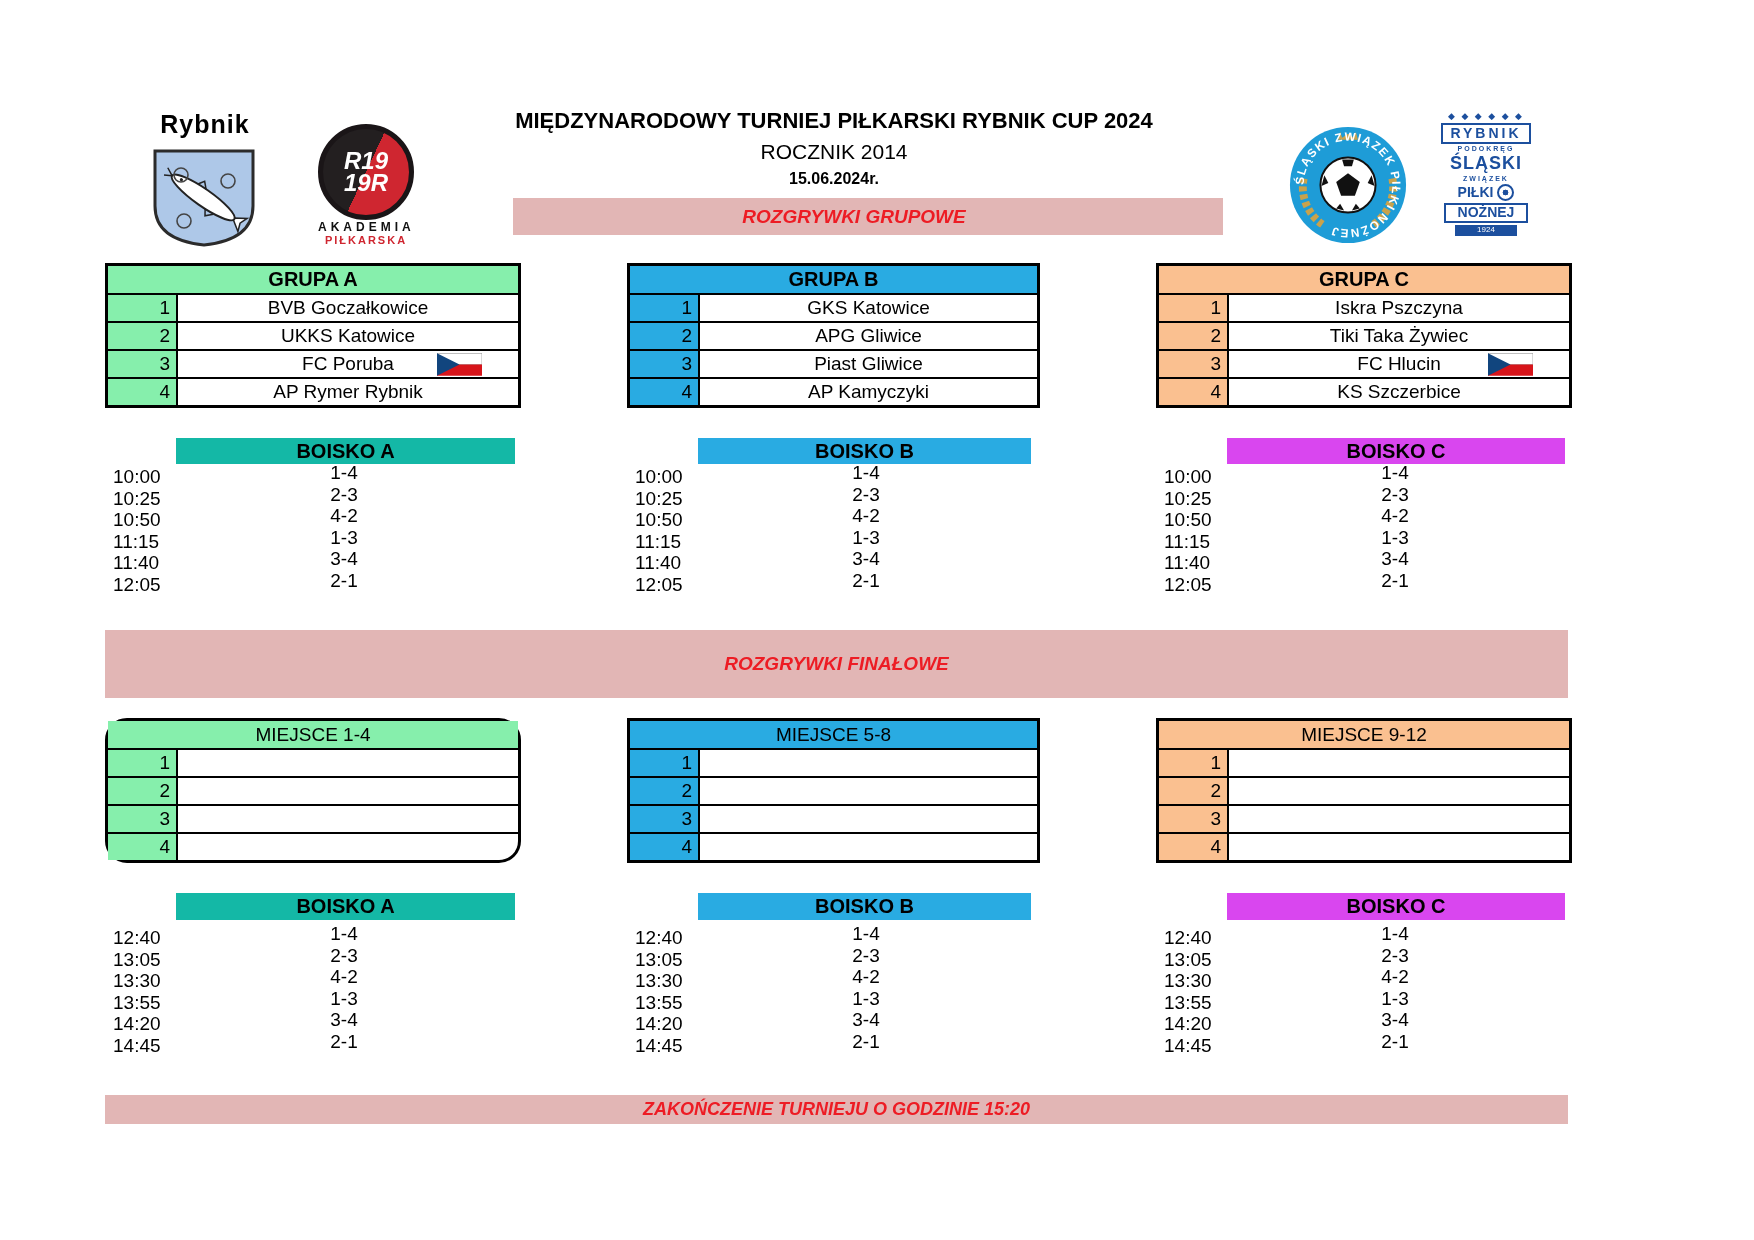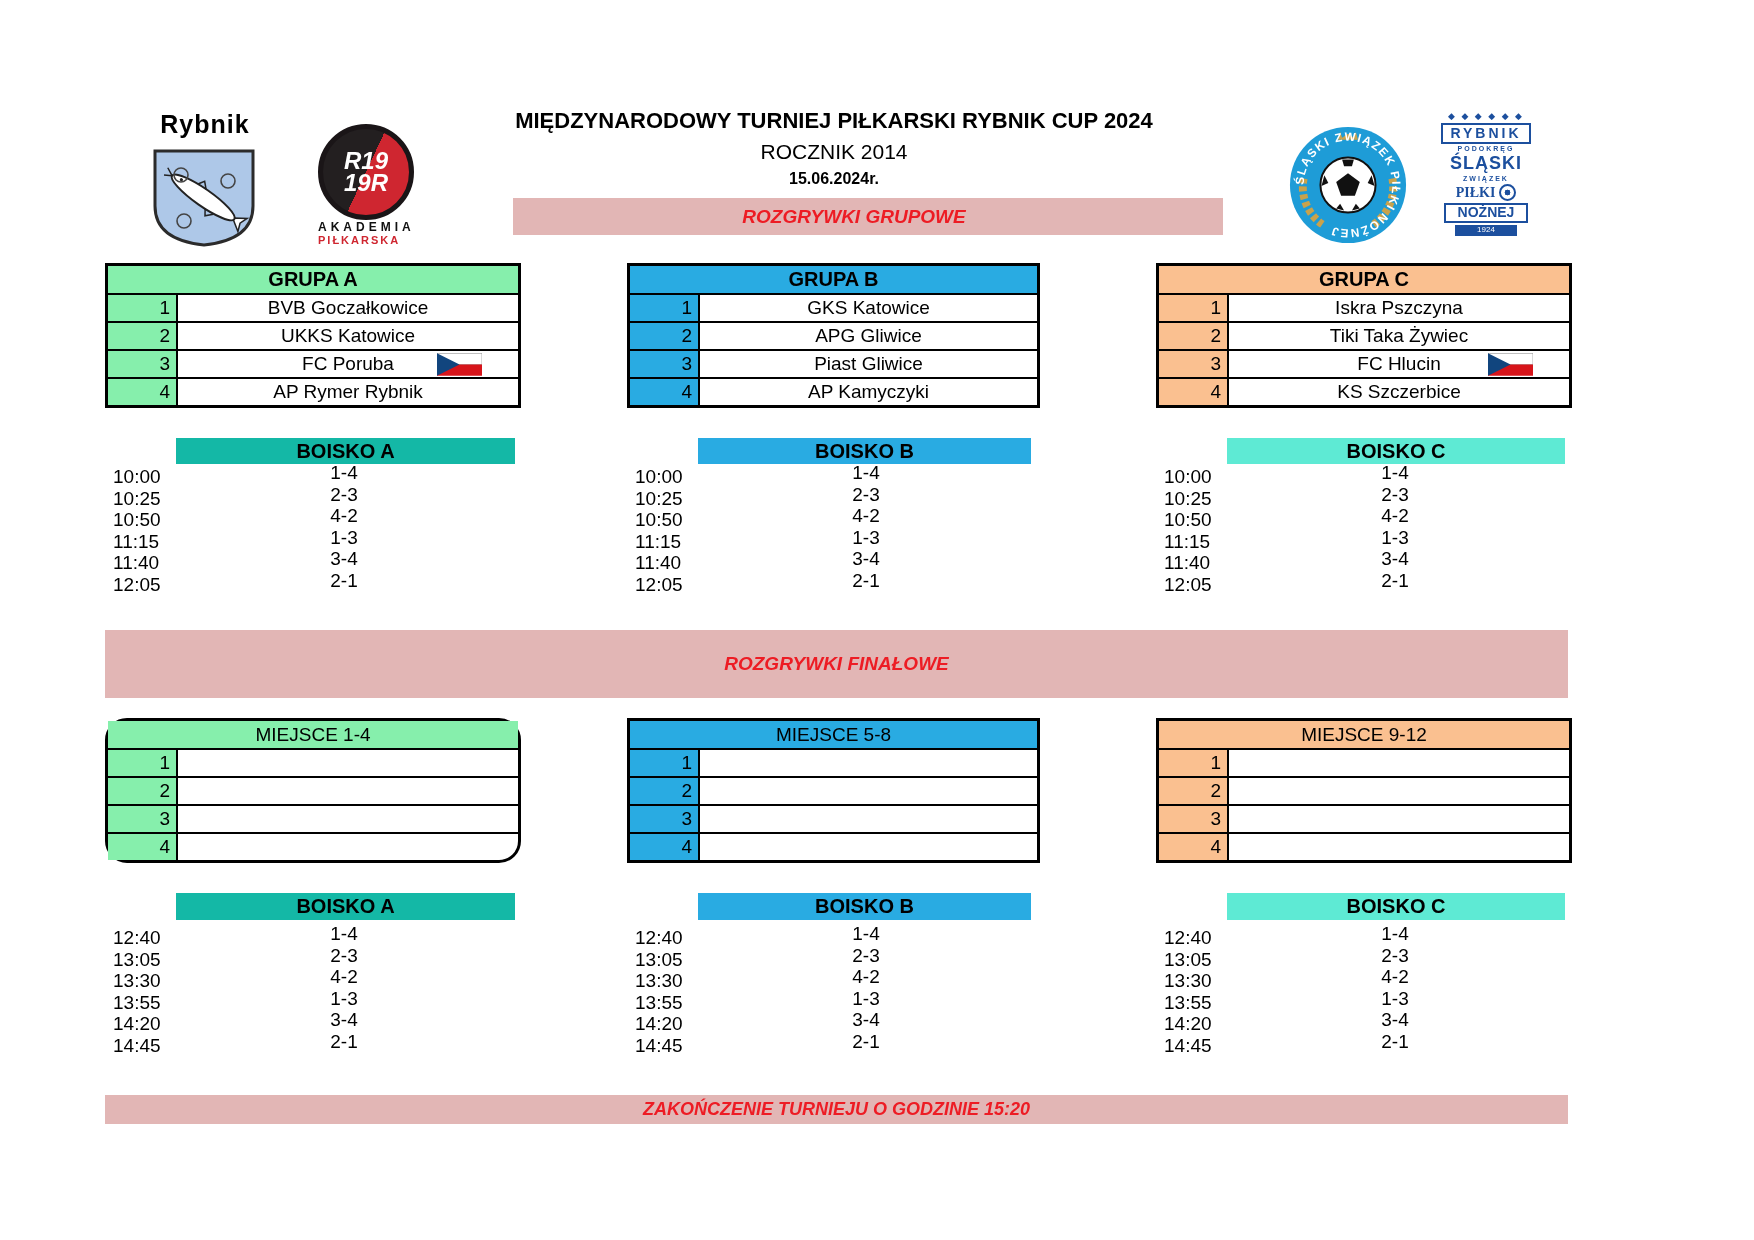--- a/index.html
+++ b/index.html
@@ -4,21 +4,21 @@
 <style>
   html,body { margin:0; padding:0; background:#ffffff; }
   .page { position:relative; width:1754px; height:1240px; background:#fff;
           font-family:"Liberation Sans", sans-serif; color:#000; overflow:hidden; }
   .abs { position:absolute; }
 
   
   .city-label { left:150px; top:110px; width:110px; text-align:center;
                 font-size:25px; font-weight:bold; letter-spacing:1px; }
   .shield-svg { left:151px; top:148px; }
-  .ap-logo { left:318px; top:124px; width:96px; text-align:left; }
+  .ap-logo { left:318px; top:124px; width:96px; text-align:center; }
   .ap-circle { width:86px; height:86px; margin:0 auto; border-radius:50%;
                background:linear-gradient(115deg,#231f20 50%,#cf2630 50%);
                border:5px solid #1a1517; display:flex; flex-direction:column;
                align-items:center; justify-content:center; }
   .ap-mono { color:#fff; font-weight:bold; font-style:italic; font-size:24px; line-height:0.92; }
   .ap-name1 { font-size:12px; font-weight:bold; letter-spacing:4px; color:#111; }
   .ap-name2 { font-size:11px; font-weight:bold; letter-spacing:2px; color:#cf2630; }
 
   .title-block { left:105px; width:1458px; text-align:center; }
   .main-title { top:108px; font-size:22px; font-weight:bold; }
@@ -31,21 +31,21 @@
   .banner-final { left:105px; top:630px; width:1463px; height:68px; }
   .banner-close { left:105px; top:1095px; width:1463px; height:29px; font-size:18px; }
 
   .szpn-svg { left:1284px; top:124px; }
   .podokreg { left:1436px; top:112px; width:100px; text-align:center; color:#1C4F9E; line-height:1.1; }
   .pod-diamonds { font-size:9px; letter-spacing:2px; }
   .pod-rybnik { margin:1px auto 0; width:86px; border:2px solid #1C4F9E;
                 font-size:14px; font-weight:bold; letter-spacing:3px; padding:1px 0; }
   .pod-small  { font-size:7px; font-weight:bold; letter-spacing:2px; margin-top:1px; }
   .pod-slaski { font-size:18px; font-weight:bold; letter-spacing:1px; margin-top:1px; }
-  .pod-pilki-row { display:flex; align-items:center; justify-content:center; gap:4px; margin-top:2px;font-family:Liberation Serif, serif; }
+  .pod-pilki-row { display:flex; align-items:center; justify-content:center; gap:4px; margin-top:2px; }
   .pod-pilki  { font-size:14px; font-weight:bold; }
   .pod-ball   { width:13px; height:13px; border:2px solid #1C4F9E; border-radius:50%;
                 background:radial-gradient(#1C4F9E 30%, transparent 34%); }
   .pod-noznej { margin:2px auto 0; width:80px; border:2px solid #1C4F9E;
                 font-size:14px; font-weight:bold; padding:0; }
   .pod-year   { margin:2px auto 0; width:62px; background:#1C4F9E; color:#fff; font-size:8px; padding:1px 0; }
 
   
   .tbl { position:absolute; border:3px solid #000; background:#fff; }
   .tbl-head { height:27px; display:flex; align-items:center; justify-content:center;
@@ -59,21 +59,21 @@
   .team-cell { flex:1; position:relative; display:flex; align-items:center;
                justify-content:center; font-size:19px; }
   .grp-a .tbl-head, .grp-a .num-cell { background:#86efac; }
   .grp-b .tbl-head, .grp-b .num-cell { background:#29ABE2; }
   .grp-c .tbl-head, .grp-c .num-cell { background:#FAC090; }
   .flag { position:absolute; right:36px; top:2px; }
 
   
   .field-bar { position:absolute; height:26px; display:flex; align-items:center;
                justify-content:center; font-weight:bold; font-size:20px; }
-  .bar-a { background:#14b8a6; } .bar-b { background:#29ABE2; } .bar-c { background:#5eead4; }
+  .bar-a { background:#14b8a6; } .bar-b { background:#29ABE2; } .bar-c { background:#d946ef; }
   .sched { position:absolute; font-size:19px; }
   .sched-row { position:relative; height:21.5px; }
   .time { position:absolute; left:8px; top:0; }
   .pair { position:absolute; left:199px; top:-4px; width:80px; text-align:center; }
 </style>
 </head>
 <body>
 
 <div class="page">
 

